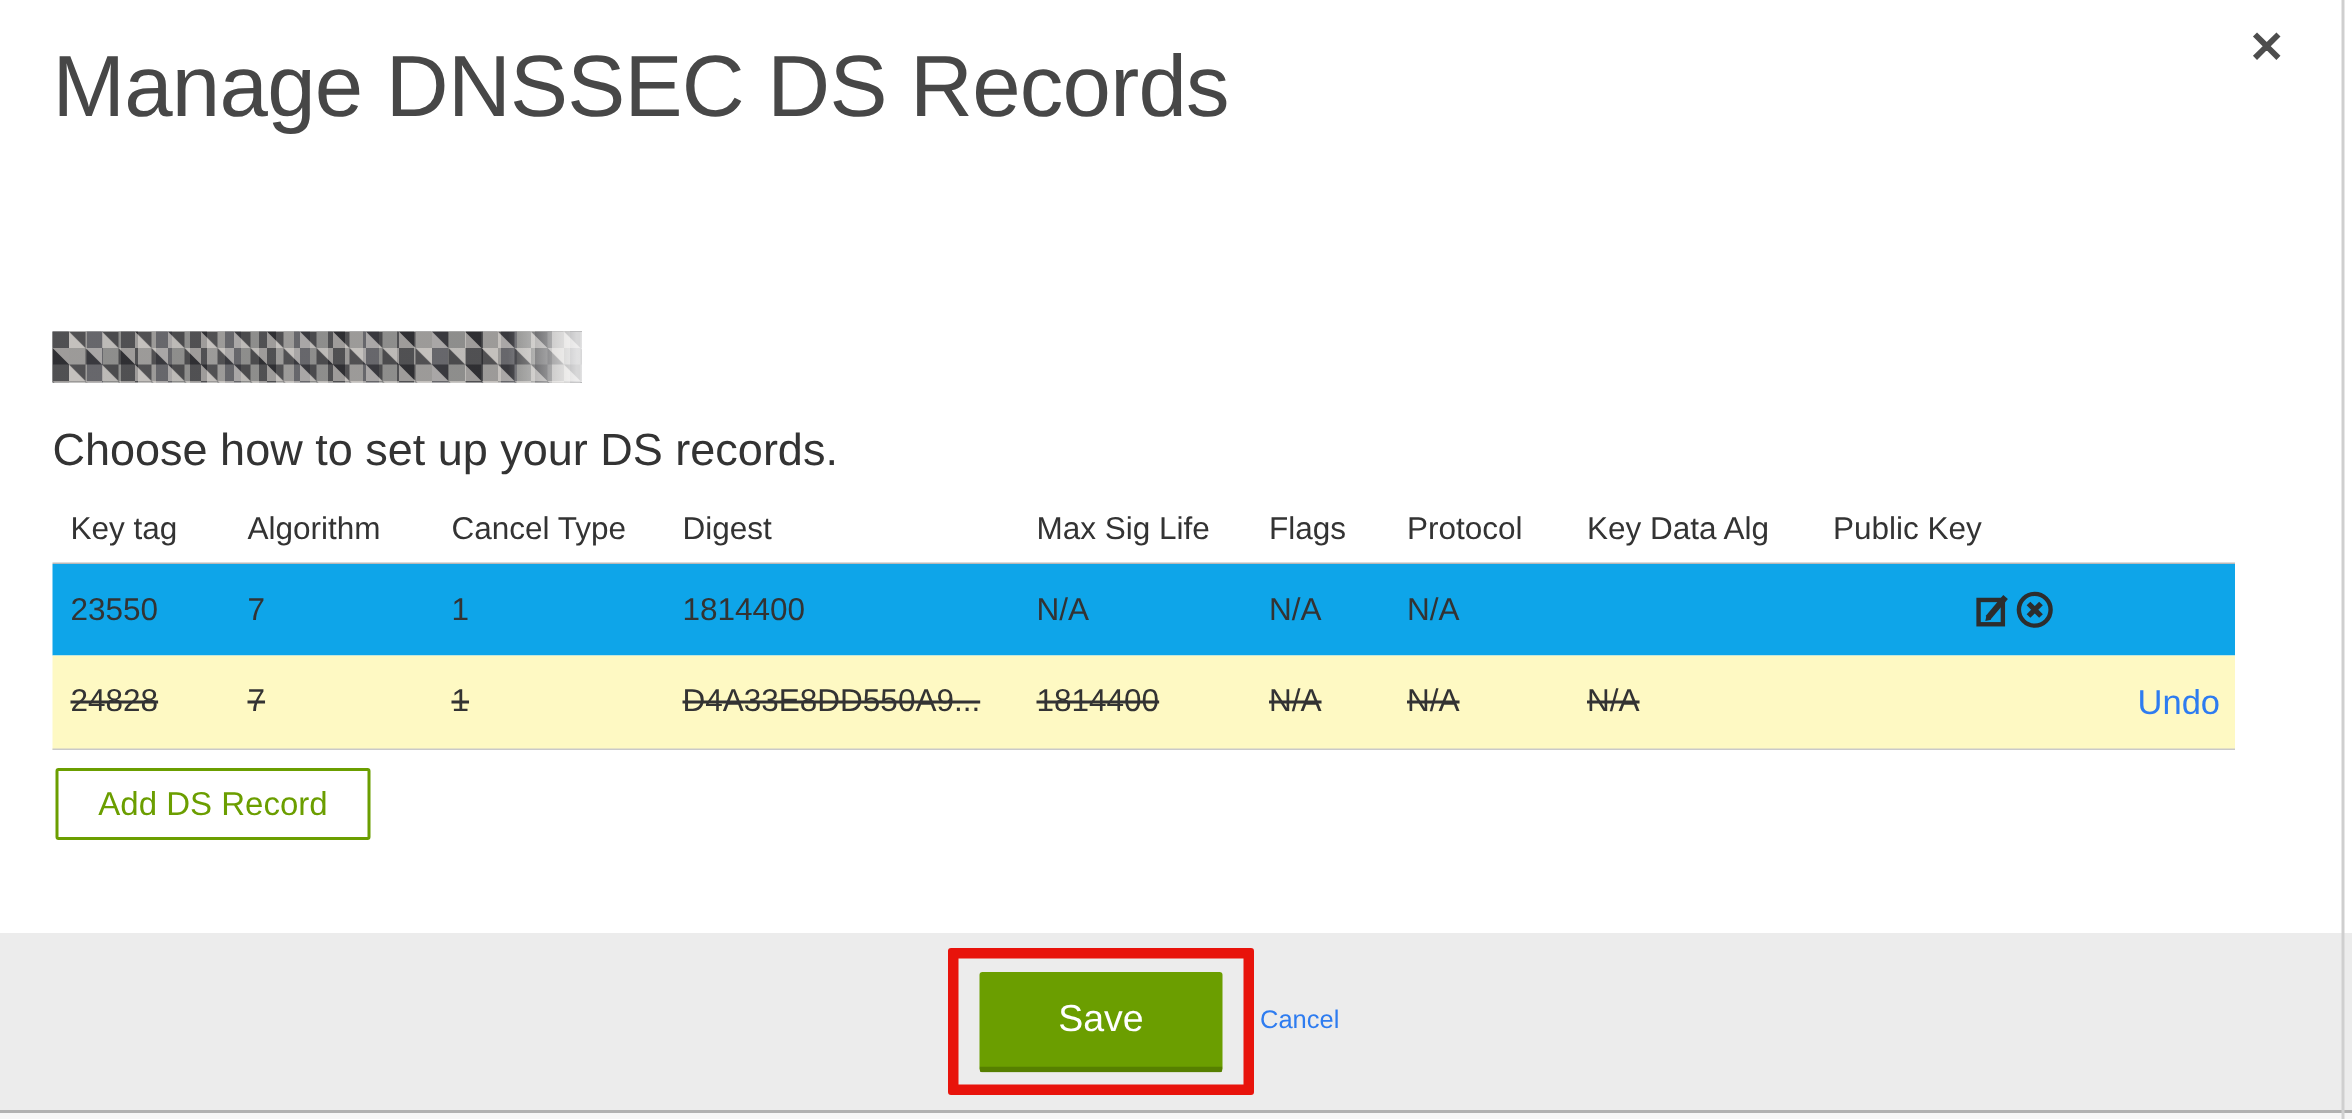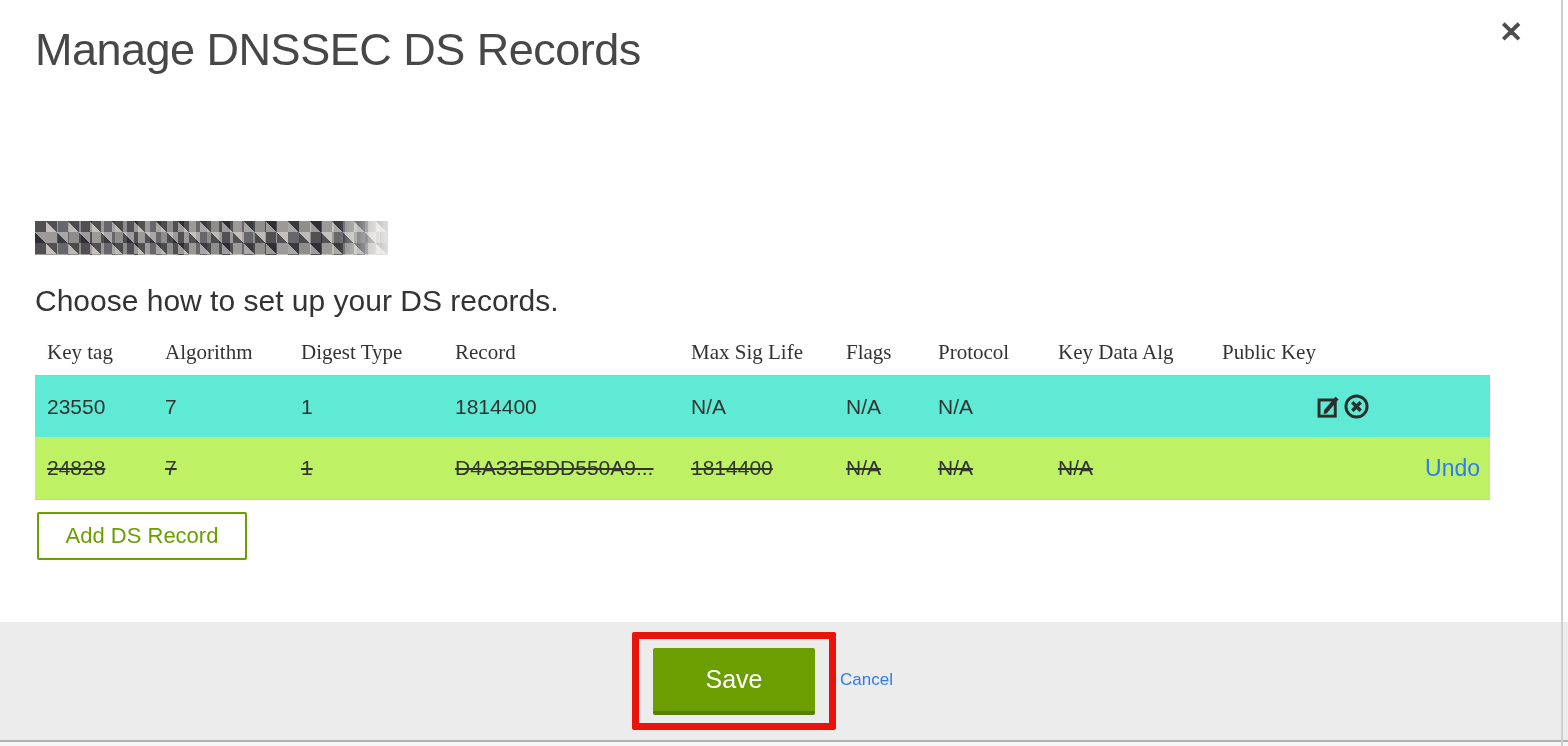--- a/index.html
+++ b/index.html
@@ -6,21 +6,21 @@
   html,body { width:1568px; height:746px; }
   body {
     font-family:"Liberation Sans", sans-serif;
     background:#ffffff;
     position:relative;
     overflow:hidden;
     color:#333;
   }
   .page-title {
     position:absolute; left:35px; top:24px;
-    font-size:45px; font-weight:400; color:#474747; letter-spacing:-0.5px;
+    font-size:58px; font-weight:400; color:#474747; letter-spacing:-0.5px;
   }
   .close-btn {
     position:absolute; left:1499px; top:18px;
     background:none; border:none; cursor:pointer;
     font-size:29px; font-weight:700; color:#4d4d4d; line-height:1;
     font-family:"Liberation Sans", sans-serif;
   }
   .redacted {
     position:absolute; left:35px; top:221px; width:353px; height:34px;
     background-color:#8a8a8a;
@@ -39,24 +39,24 @@
   .ds-table {
     position:absolute; left:35px; top:330px; width:1455px;
     font-size:21px;
   }
   .t-row {
     display:grid;
     grid-template-columns:118px 136px 154px 236px 155px 92px 120px 164px 170px 110px;
     align-items:center;
   }
   .t-row > div { padding-left:12px; white-space:nowrap; overflow:hidden; }
-  .thead { height:46px; border-bottom:1px solid #b9b9b9; color:#333;font-family:Liberation Serif, serif; }
+  .thead { height:46px; border-bottom:1px solid #b9b9b9; color:#333; }
   .data-row { height:61px; }
-  .row-1 { background:#5eead4; }
-  .row-2 { height:63px; border-bottom:1px solid #c9c9c9; background:#bef264; }
+  .row-1 { background:#0ea5e9; }
+  .row-2 { height:63px; border-bottom:1px solid #c9c9c9; background:#fef9c3; }
   .row-2 .cell { text-decoration:line-through; }
   .actions-cell {
     display:flex; justify-content:flex-end; align-items:center;
     padding-right:10px !important; gap:1px;
   }
   .icon-btn { background:none; border:none; cursor:pointer; padding:0; line-height:0; }
   .undo-link, .cancel-link {
     color:var(--blue); text-decoration:none; cursor:pointer;text-align:center;
   }
   .undo-link { font-size:23px; }
@@ -96,22 +96,22 @@
   <button class="close-btn">✕</button>
 
   <div class="redacted"></div>
 
   <p class="subtitle">Choose how to set up your DS records.</p>
 
   <div class="ds-table">
     <div class="t-row thead">
       <div>Key tag</div>
       <div>Algorithm</div>
-      <div>Digest Type</div>
-      <div>Record</div>
+      <div>Cancel Type</div>
+      <div>Digest</div>
       <div>Max Sig Life</div>
       <div>Flags</div>
       <div>Protocol</div>
       <div>Key Data Alg</div>
       <div>Public Key</div>
       <div></div>
     </div>
 
     <div class="t-row data-row row-1">
       <div class="cell">23550</div>

